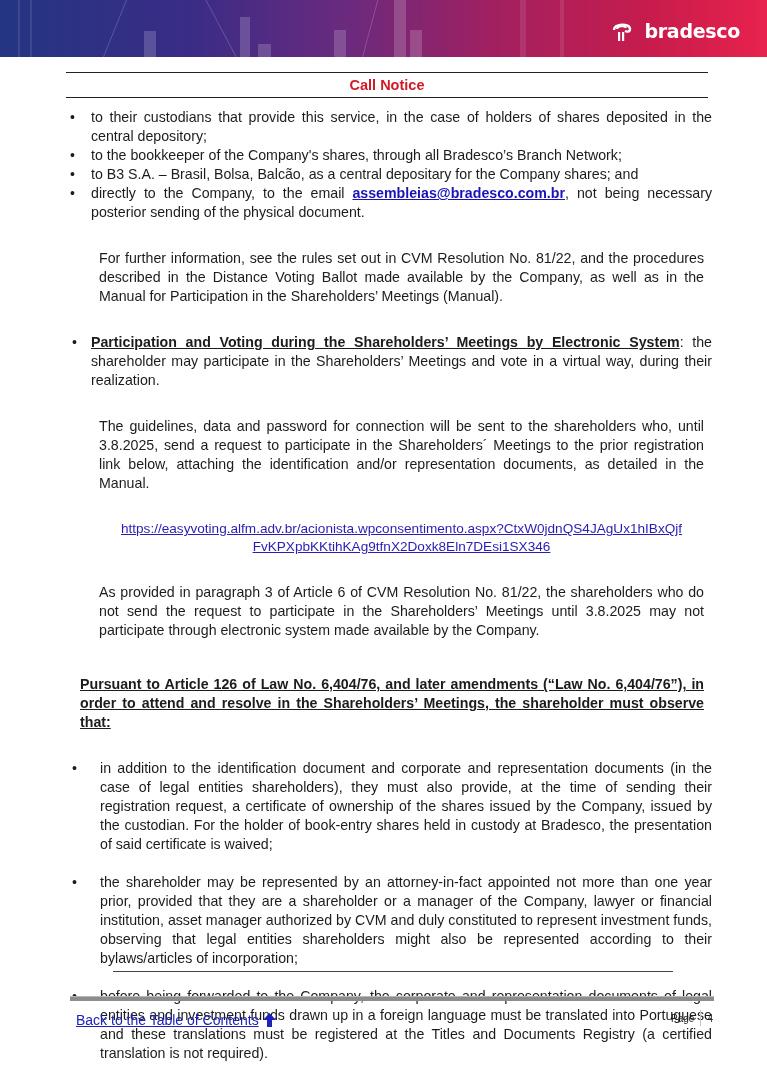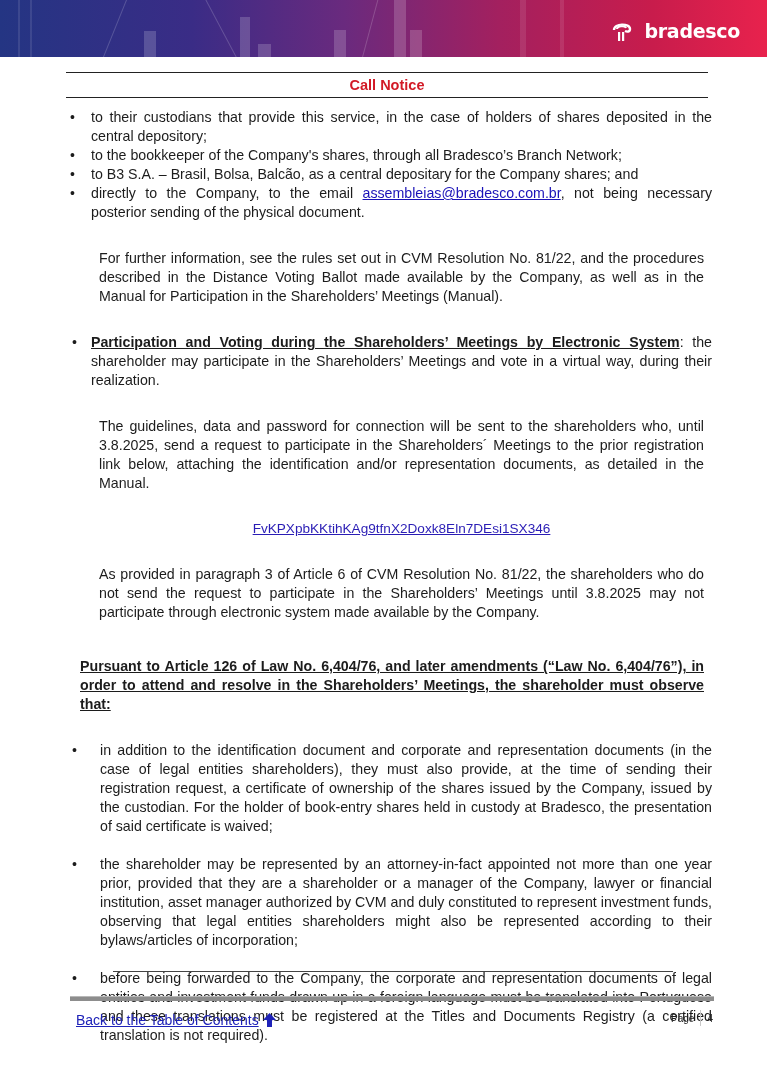--- a/index.html
+++ b/index.html
@@ -28,21 +28,21 @@
   .content { position: absolute; left: 72px; top: 108px; width: 640px; font-size: 14.2px; line-height: 19px; }
   .content p { margin: 8px; text-align: justify; }
   ul.sub { list-style: none; margin: 0; padding: 0; }
   ul.sub li { position: relative; padding-left: 47px; margin-left: -28px; text-align: justify; }
   ul.sub li::before { content: "•"; position: absolute; left: 26px; top: 0; font-size: 14px; }
   .indent { padding-left: 19px; }
   .bullet-main { position: relative; padding-left: 19px; text-align: justify; }
   .bullet-main .dot { position: absolute; left: 0; top: 0; }
   .bullet-wide { position: relative; padding-left: 28px; text-align: justify; }
   .bullet-wide .dot { position: absolute; left: 0; top: 0; }
-  a.email { color: #1a12b8; font-weight: normal; text-decoration: underline; }
+  a.email { color: #1a12b8; font-weight: bold; text-decoration: underline; }
   .url { text-align: center; color: #2a1db5; text-decoration: underline; font-size: 13.6px; line-height: 18px; }
   .bold { font-weight: bold; text-decoration: underline; }
   .gap { height: 19px; }
   .end-rule { position: absolute; left: 113px; top: 971px; width: 560px; height: 1px; background: #444; }
   .footer-rule { position: absolute; left: 70px; top: 996px; width: 644px; height: 4px; background: #8d8d8d; border-top: 1px solid #b8b8b8; }
   .back-link {
     position: absolute; left: 76px; top: 1012px; font-size: 14px; color: #1e22b8; text-decoration: underline;
     display: flex; align-items: center; gap: 4px; cursor: pointer; justify-content: flex-end;
   }
   .page-num { position: absolute; right: 54px; top: 1010px; font-size: 10px; color: #222; display: flex; align-items: center; }
@@ -95,20 +95,21 @@
   <div class="bullet-main">
     <span class="dot">•</span>
     <span class="bold">Participation and Voting during the Shareholders’ Meetings by Electronic System</span><span>: the shareholder may participate in the Shareholders’ Meetings and vote in a virtual way, during their realization.</span>
   </div>
 
   <div class="gap"></div>
   <p class="indent">The guidelines, data and password for connection will be sent to the shareholders who, until 3.8.2025, send a request to participate in the Shareholders´ Meetings to the prior registration link below, attaching the identification and/or representation documents, as detailed in the Manual.</p>
 
   <div class="gap"></div>
   <div class="indent">
+    <div class="url">https://easyvoting.alfm.adv.br/acionista.wpconsentimento.aspx?CtxW0jdnQS4JAgUx1hIBxQjf</div>
     <div class="url">FvKPXpbKKtihKAg9tfnX2Doxk8Eln7DEsi1SX346</div>
   </div>
 
   <div class="gap"></div>
   <p class="indent">As provided in paragraph 3 of Article 6 of CVM Resolution No. 81/22, the shareholders who do not send the request to participate in the Shareholders’ Meetings until 3.8.2025 may not participate through electronic system made available by the Company.</p>
 
   <div class="gap"></div>
   <p class="bold">Pursuant to Article 126 of Law No. 6,404/76, and later amendments (“Law No. 6,404/76”), in order to attend and resolve in the Shareholders’ Meetings, the shareholder must observe that:</p>
 
   <div class="gap"></div>

